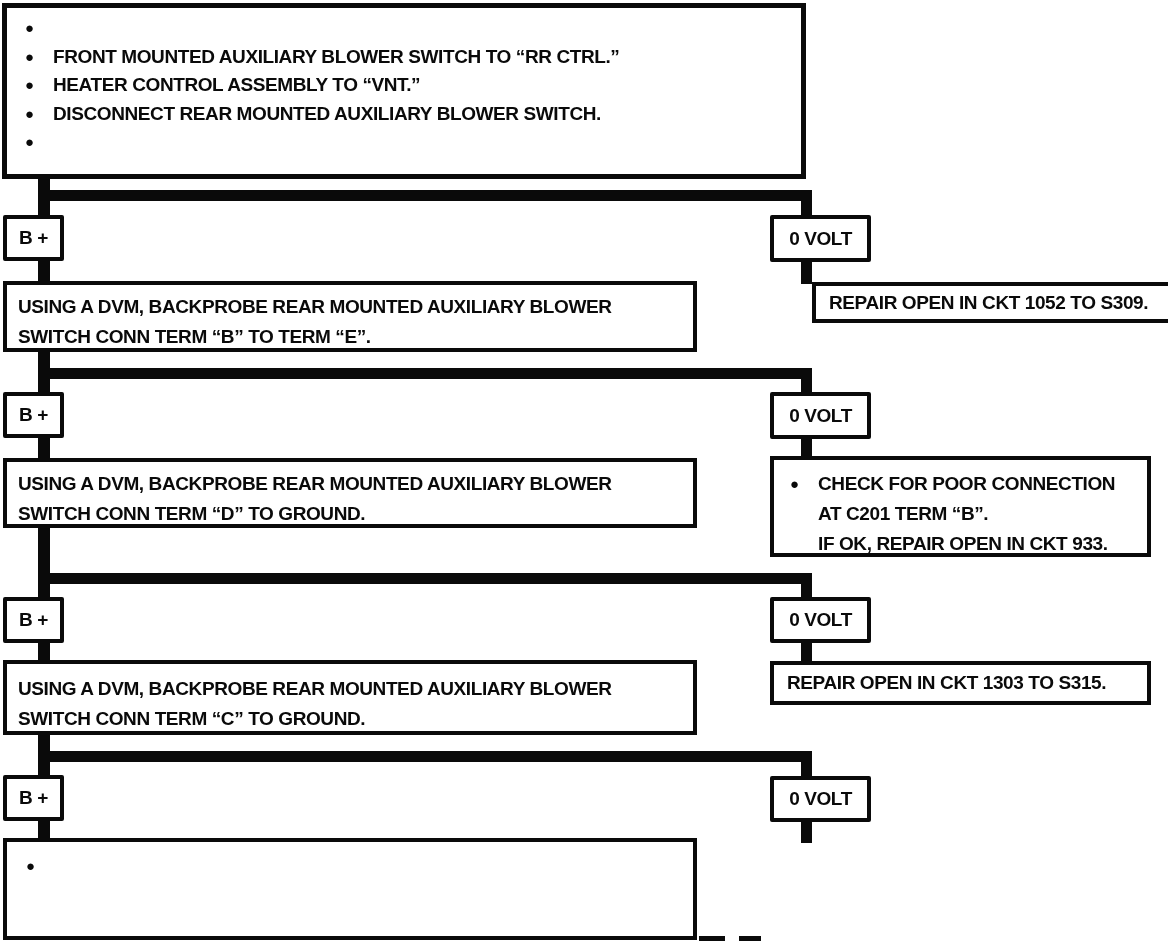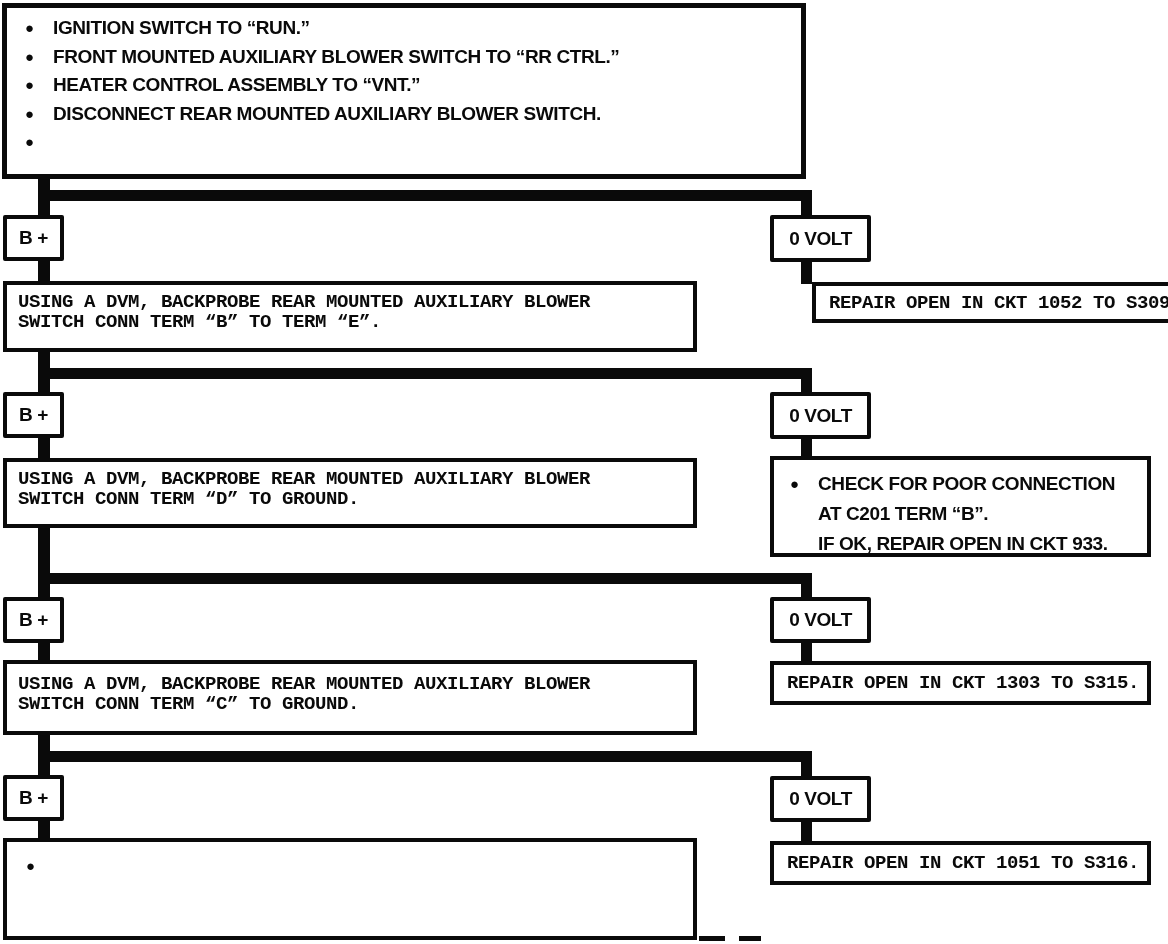--- a/index.html
+++ b/index.html
@@ -21,23 +21,22 @@
   .node {
     border: 4px solid #0a0a0a;
     background: #ffffff;
   }
   .start {
     border-width: 5px;
     padding: 6px 8px 0 12px;
   }
   .result {
     padding: 7px 6px 0 11px;
-    line-height: 20px;
+    line-height: 30px;
     white-space: pre-line;
-    font-family: Liberation Mono, monospace;
   }
   .result.single {
     display: flex;
     align-items: center;
     padding: 0 4px 0 13px;
     white-space: normal;
   }
   .small-label {
     display: flex;
     align-items: center;
@@ -73,21 +72,20 @@
   }
 </style>
 </head>
 <body>
 
 <div class="page">
 
   <div class="abs node start" style="left:2px; top:3px; width:804px; height:176px;">
     <div class="bullet-item">
       <span class="bullet-dot">●</span>
-      <span class="bullet-text">IGNITION SWITCH TO “RUN.”</span>
     </div>
     <div class="bullet-item">
       <span class="bullet-dot">●</span>
       <span class="bullet-text">FRONT MOUNTED AUXILIARY BLOWER SWITCH TO “RR CTRL.”</span>
     </div>
     <div class="bullet-item">
       <span class="bullet-dot">●</span>
       <span class="bullet-text">HEATER CONTROL ASSEMBLY TO “VNT.”</span>
     </div>
     <div class="bullet-item">
@@ -147,17 +145,16 @@
 SWITCH CONN TERM “C” TO GROUND.</div>
   <div class="abs node result single" style="left:770px; top:661px; width:381px; height:44px;">REPAIR OPEN IN CKT 1303 TO S315.</div>
 
   <div class="abs small-label" style="left:3px; top:775px; width:61px; height:46px;">B +</div>
   <div class="abs small-label" style="left:770px; top:776px; width:101px; height:46px;">0 VOLT</div>
   <div class="abs node" style="left:3px; top:838px; width:694px; height:102px; padding:9px 6px 0 9px;">
     <div class="bullet-item" style="line-height:30px;">
       <span class="bullet-dot" style="margin:0 13px 0 10px;">●</span>
     </div>
   </div>
-  <div class="abs node result single" style="left:770px; top:841px; width:381px; height:44px;">REPAIR OPEN IN CKT 1051 TO S316.</div>
 
   <div class="abs scan-dashes" style="left:699px; top:936px; width:62px;"></div>
 
 </div>
 
 </body></html>

